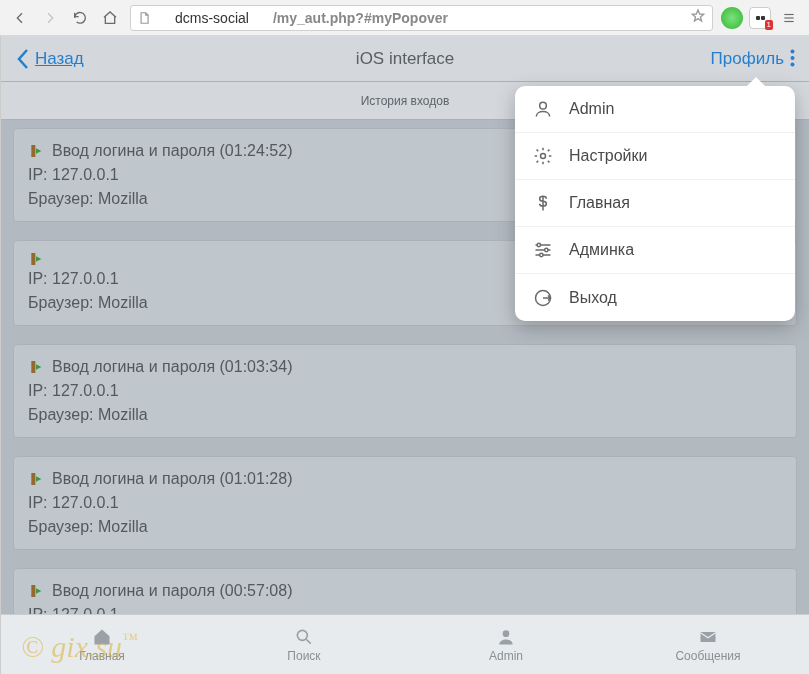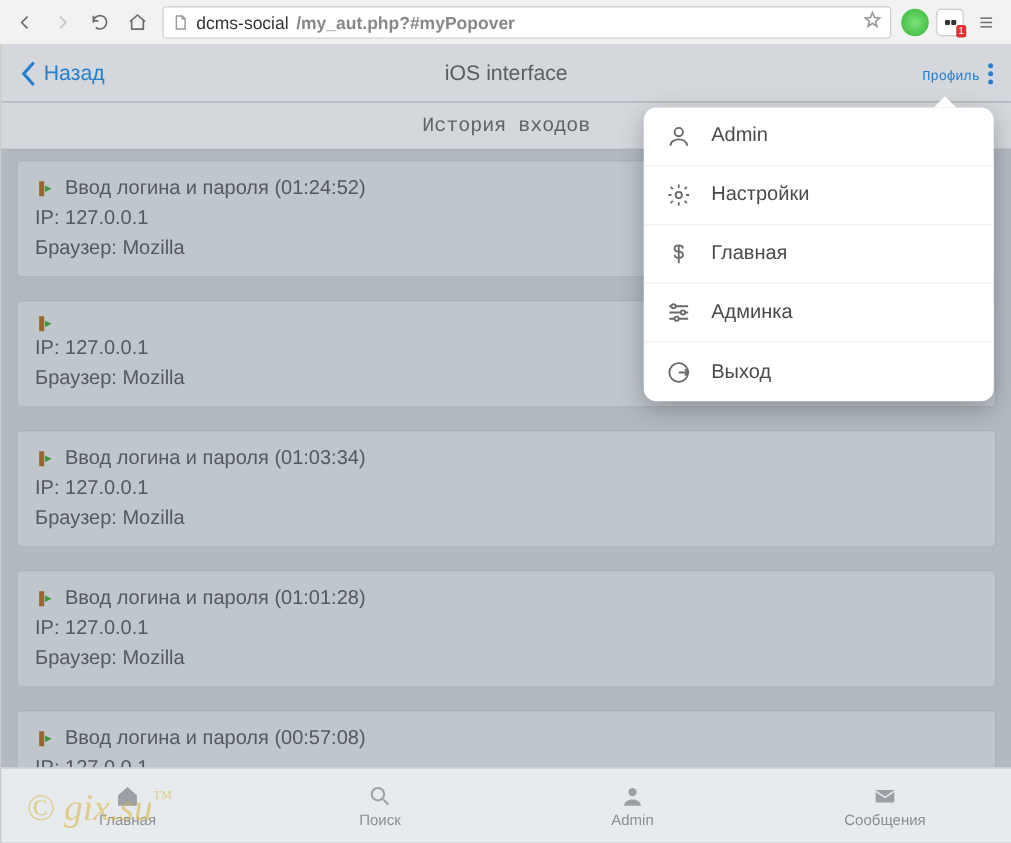--- a/index.html
+++ b/index.html
@@ -53,21 +53,21 @@
     height: 26px;
     background: #fff;
     border: 1px solid #d0d0d0;
     border-radius: 3px;
     margin: 0 4px;
     display: flex;
     align-items: center;
     padding: 0 6px;
     color: #555;
     font-size: 14px;
-    gap:6px;
+    gap:24px;
   }
   .address-bar .page-icon svg{width:14px;height:14px;display:block;}
   .address-bar .url-host { color:#333; }
   .address-bar .url-path { color:#888;font-weight:bold; }
   .star { margin-left:auto; }
   .ext-icon {
     width:22px;height:22px;display:flex;align-items:center;justify-content:center;
     border-radius:4px;margin:0 2px;position:relative;
   }
   .ext-green { background:radial-gradient(circle,#7ee07e,#2fb72f);border-radius:50%;}
@@ -96,39 +96,40 @@
     border-bottom:1px solid var(--header-border);
     display:flex;
     align-items:center;
     padding:0 14px;
     position:relative;
   }
   .back-btn {
     display:flex;align-items:center;gap:4px;
     color: var(--accent);
     font-size:17px;
+    text-decoration:underline;
   }
   .back-btn svg{width:16px;height:22px;display:block;}
   .topbar-title {
     position:absolute;left:0;right:0;text-align:center;
     color:#5c6166;font-size:17px;
     pointer-events:none;
   }
   .topbar-right {
-    margin-left:auto;display:flex;align-items:flex-end;gap:6px;color:var(--accent);font-size:11px;font-family:Liberation Mono, monospace;
+    margin-left:auto;display:flex;align-items:flex-start;gap:6px;color:var(--accent);font-size:17px;
   }
   .menu-dots svg{width:5px;height:18px;display:block;}
 
   
   .subheader {
     height:38px;
     background: var(--header-bg);
     border-bottom:1px solid var(--header-border);
     display:flex;align-items:center;justify-content:center;
-    color:#60666c;font-size:16px;font-family:Liberation Mono, monospace;
+    color:#60666c;font-size:12px;
   }
 
   
   .list {
     position:absolute;
     top:84px; bottom:60px; left:0; right:0;
     overflow:hidden;
     padding: 8px 12px 0;
   }
   .item {

